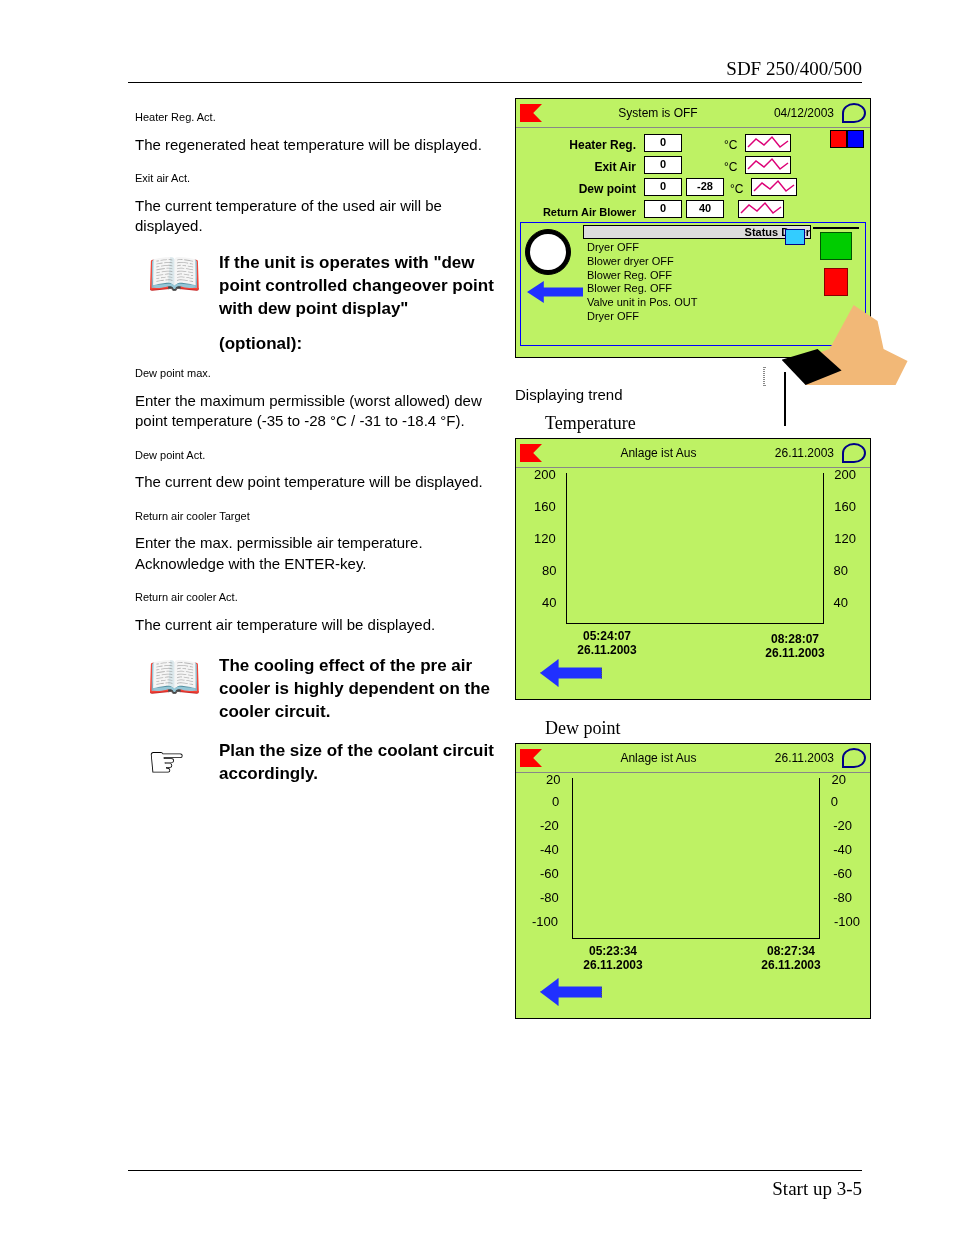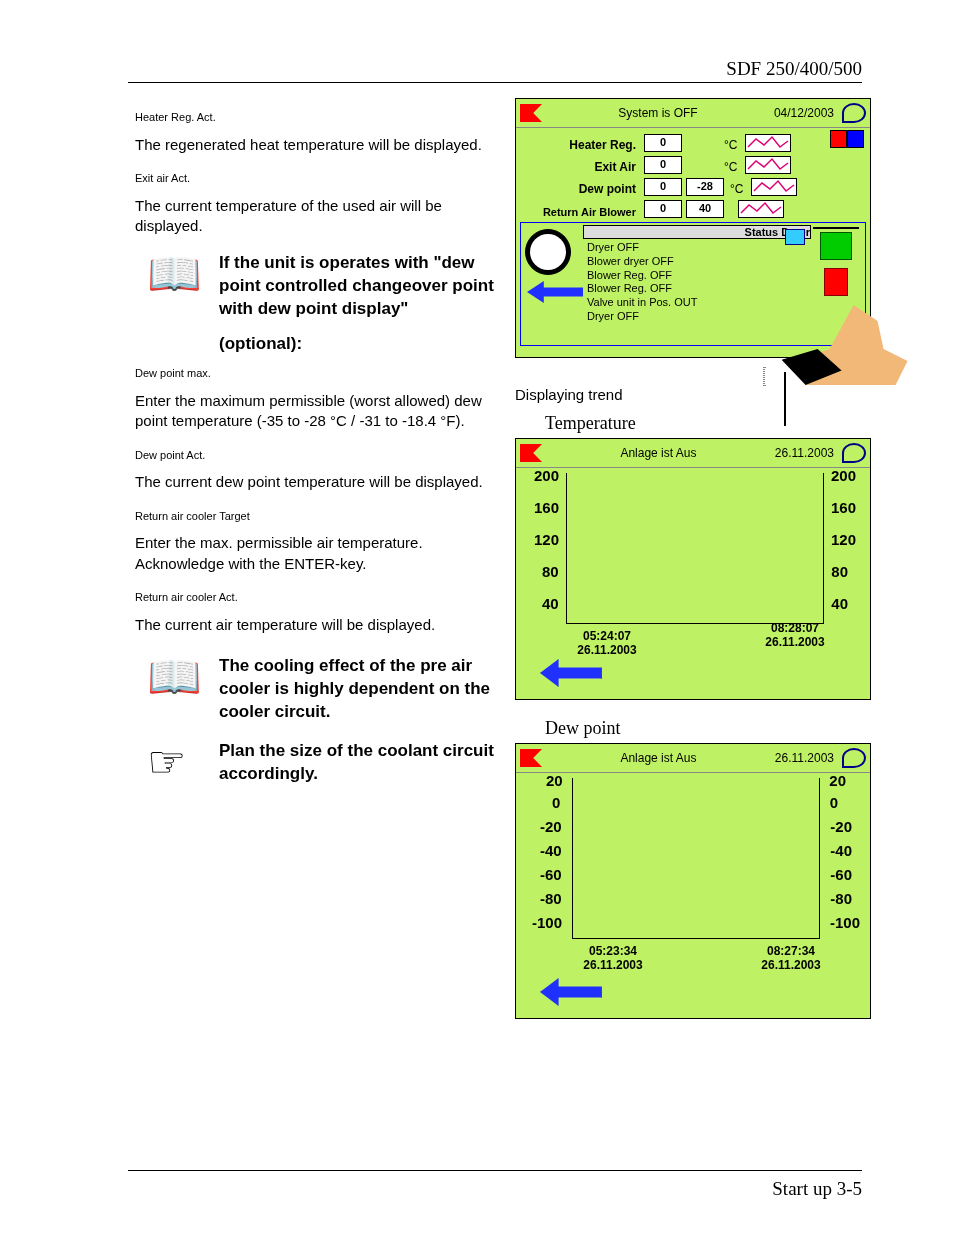--- a/index.html
+++ b/index.html
@@ -28,21 +28,21 @@
   .statusbox .title{text-align:right;font-weight:bold;border:1.5px solid #000;background:#ddd;margin-bottom:2px;font-size:11px}
   .statusbox .lines{font-size:11px;line-height:1.25;padding-left:4px}
   .clock{width:44px;height:44px;border:1.5px solid #000;border-radius:50%;background:#000;position:relative;display:inline-block;vertical-align:top;margin:2px}
   .clock::after{content:"";position:absolute;inset:4px;border-radius:50%;background:#fff}
   .backarr{width:56px;height:22px;background:#2030ff;display:inline-block;position:relative;margin:4px;clip-path:polygon(0 50%,30% 0,30% 30%,100% 30%,100% 70%,30% 70%,30% 100%)}
   .flagico{width:22px;height:18px;display:inline-block;position:relative}
   .flagico::before{content:"";position:absolute;inset:0;background:#f00;clip-path:polygon(0 0,100% 0,60% 50%,100% 100%,0 100%)}
   .logoico{width:20px;height:16px;border:2px solid #008;border-radius:50% 50% 50% 0;display:inline-block}
   .cap{font-family:"Times New Roman",serif;font-size:18px;margin:10px 0 4px 30px}
   .chart{position:relative;height:270px}
-  .chart .ylab{position:absolute;font-size:15px;font-weight:bold}
+  .chart .ylab{position:absolute;font-size:13px;font-weight:normal}
   .chart .xlab{position:absolute;font-size:12px;font-weight:bold;text-align:center;width:110px}
   .chart .plot{position:absolute;border-left:1.5px solid #000;border-bottom:1.5px solid #000;border-right:1.5px solid #000}
   .chart .backarr{position:absolute;bottom:6px;left:18px;border:1px dotted #555;padding:2px}
   .hand-img{width:180px;height:120px;position:relative;border:1px dotted #888;margin-left:140px}
   .hand-img .mini{position:absolute;top:4px;left:20px;right:10px;height:52px;border:1.5px solid #000;background:#fff}
   .hand-img .mini svg{position:absolute;inset:4px}
   .hand-img .hand{position:absolute;bottom:0;left:30px;width:120px;height:80px;background:#f2b877;clip-path:polygon(50% 0,70% 20%,75% 55%,95% 70%,85% 100%,10% 100%,0 70%,30% 55%)}
   .hand-img .cuff{position:absolute;bottom:0;left:18px;width:60px;height:36px;background:#000;clip-path:polygon(0 30%,60% 0,100% 60%,40% 100%)}
   .dryer{position:absolute;right:4px;top:2px;bottom:2px;width:44px;border:1.5px solid #000;background:#fff}
   .dryer .g{position:absolute;top:4px;left:6px;right:6px;height:26px;background:#0c0;border:1px solid #050}
@@ -222,21 +222,21 @@
       <span class="ylab" style="left:18px;top:60px">160</span>
       <span class="ylab" style="left:18px;top:92px">120</span>
       <span class="ylab" style="left:26px;top:124px">80</span>
       <span class="ylab" style="left:26px;top:156px">40</span>
       <span class="ylab" style="right:14px;top:28px">200</span>
       <span class="ylab" style="right:14px;top:60px">160</span>
       <span class="ylab" style="right:14px;top:92px">120</span>
       <span class="ylab" style="right:22px;top:124px">80</span>
       <span class="ylab" style="right:22px;top:156px">40</span>
       <span class="xlab" style="left:36px;top:190px">05:24:07 26.11.2003</span>
-      <span class="xlab" style="right:20px;top:182px">08:28:07 26.11.2003</span>
+      <span class="xlab" style="right:20px;top:193px">08:28:07 26.11.2003</span>
       <span class="backarr" style="position:absolute;bottom:8px;left:20px"></span>
     </div>
 
     <div class="cap" style="margin-top:18px">Dew point</div>
     <div class="panel chart" style="height:274px">
       <div class="topbar">
         <span class="flagico"></span>
         <span style="flex:1;text-align:center">Anlage ist Aus</span>
         <span>26.11.2003</span>
         <span style="width:8px"></span>

